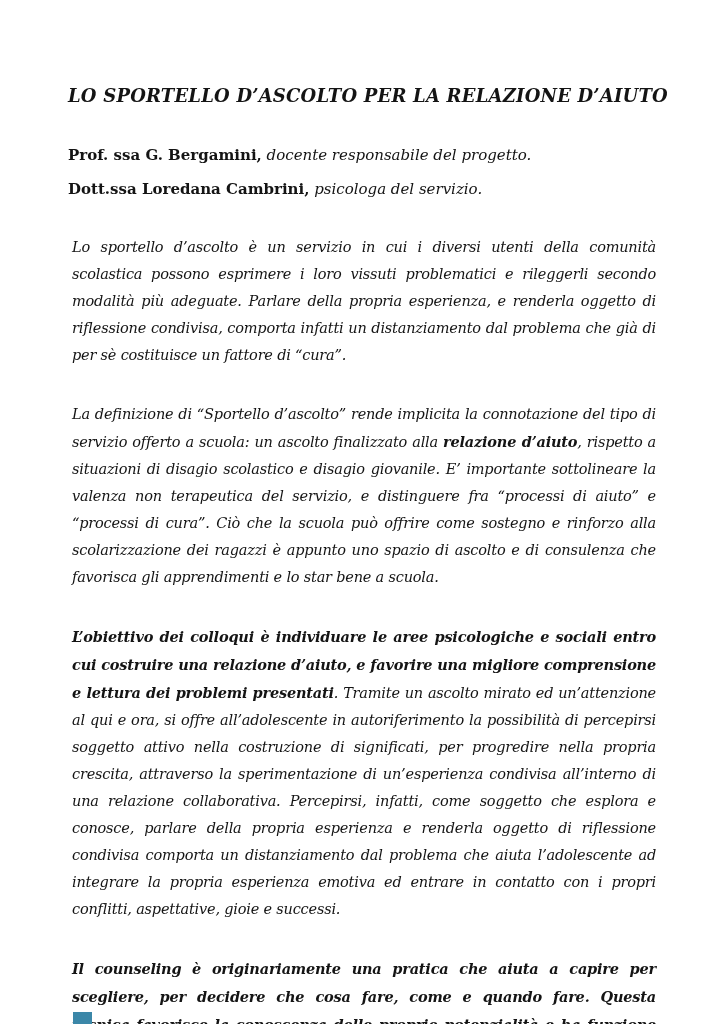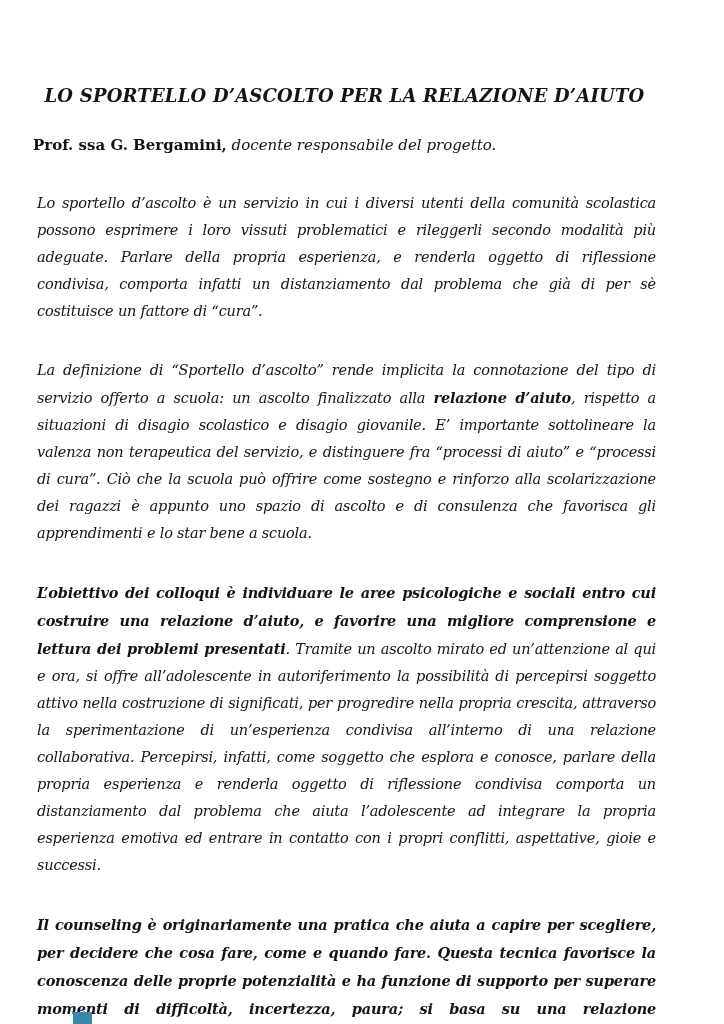--- a/index.html
+++ b/index.html
@@ -7,36 +7,36 @@
     padding: 0;
     background: #ffffff;
   }
   .page {
     position: relative;
     width: 724px;
     height: 1024px;
     background: #ffffff;
     overflow: hidden;
     box-sizing: border-box;
-    padding: 84px 68px 0 33px;
+    padding: 84px 68px 0 68px;
     font-family: "DejaVu Serif", serif;
     color: #141414;
   }
   .title {
     margin: 0;
     font-size: 18px;
     line-height: 24px;
     font-weight: bold;
     font-style: italic;
     text-align: center;
     white-space: nowrap;
     letter-spacing: 0.2px;
   }
   .authors {
-    margin-top: 20px;
+    margin-top: 30px;
   }
   .author-line {
     margin: 0;
     font-size: 15px;
     line-height: 34px;
   }
   .author-name {
     font-weight: bold;
     font-style: normal;
   }
@@ -68,20 +68,21 @@
 </style>
 </head>
 <body>
 
 <div class="page">
 
   <h1 class="title">LO SPORTELLO D’ASCOLTO PER LA RELAZIONE D’AIUTO</h1>
 
   <div class="authors">
     <p class="author-line"><span class="author-name">Prof. ssa G. Bergamini,</span><span class="author-role"> docente responsabile del progetto.</span></p>
+    <p class="author-line"><span class="author-name">Dott.ssa Loredana Cambrini,</span><span class="author-role"> psicologa del servizio.</span></p>
   </div>
 
   <div class="body-text" id="paragraphs">
       <p><span>Lo sportello d’ascolto è un servizio in cui i diversi utenti della comunità scolastica possono esprimere i loro vissuti problematici e rileggerli secondo modalità più adeguate. Parlare della propria esperienza, e renderla oggetto di riflessione condivisa, comporta infatti un distanziamento dal problema che già di per sè costituisce un fattore di “cura”.</span></p>
       <p><span>La definizione di “Sportello d’ascolto” rende implicita la connotazione del tipo di servizio offerto a scuola: un ascolto finalizzato alla </span><span class="b">relazione d’aiuto</span><span>, rispetto a situazioni di disagio scolastico e disagio giovanile. E’ importante sottolineare la valenza non terapeutica del servizio, e distinguere fra “processi di aiuto” e “processi di cura”. Ciò che la scuola può offrire come sostegno e rinforzo alla scolarizzazione dei ragazzi è appunto uno spazio di ascolto e di consulenza che favorisca gli apprendimenti e lo star bene a scuola.</span></p>
       <p><span class="b">L’obiettivo dei colloqui è individuare le aree psicologiche e sociali entro cui costruire una relazione d’aiuto, e favorire una migliore comprensione e lettura dei problemi presentati</span><span>. Tramite un ascolto mirato ed un’attenzione al qui e ora, si offre all’adolescente in autoriferimento la possibilità di percepirsi soggetto attivo nella costruzione di significati, per progredire nella propria crescita, attraverso la sperimentazione di un’esperienza condivisa all’interno di una relazione collaborativa. Percepirsi, infatti, come soggetto che esplora e conosce, parlare della propria esperienza e renderla oggetto di riflessione condivisa comporta un distanziamento dal problema che aiuta l’adolescente ad integrare la propria esperienza emotiva ed entrare in contatto con i propri conflitti, aspettative, gioie e successi.</span></p>
       <p><span class="b">Il counseling è originariamente una pratica che aiuta a capire per scegliere, per decidere che cosa fare, come e quando fare. Questa tecnica favorisce la conoscenza delle proprie potenzialità e ha funzione di supporto per superare momenti di difficoltà, incertezza, paura; si basa su una relazione collaborativa che ascolta e orienta, in modo non direttivo, l’analisi dei bisogni espressi.</span></p>
     </div>
 
   <div class="edge-marker" style="background: rgb(59, 135, 168);"></div>

